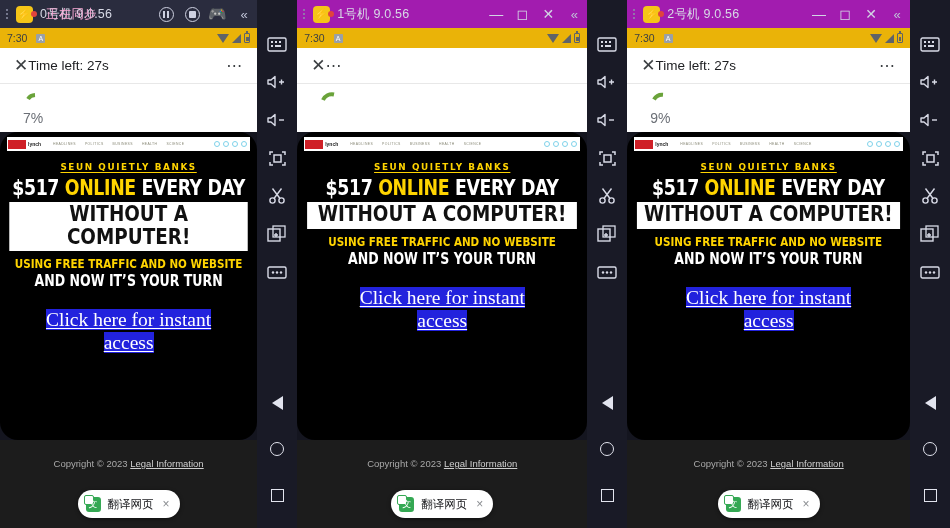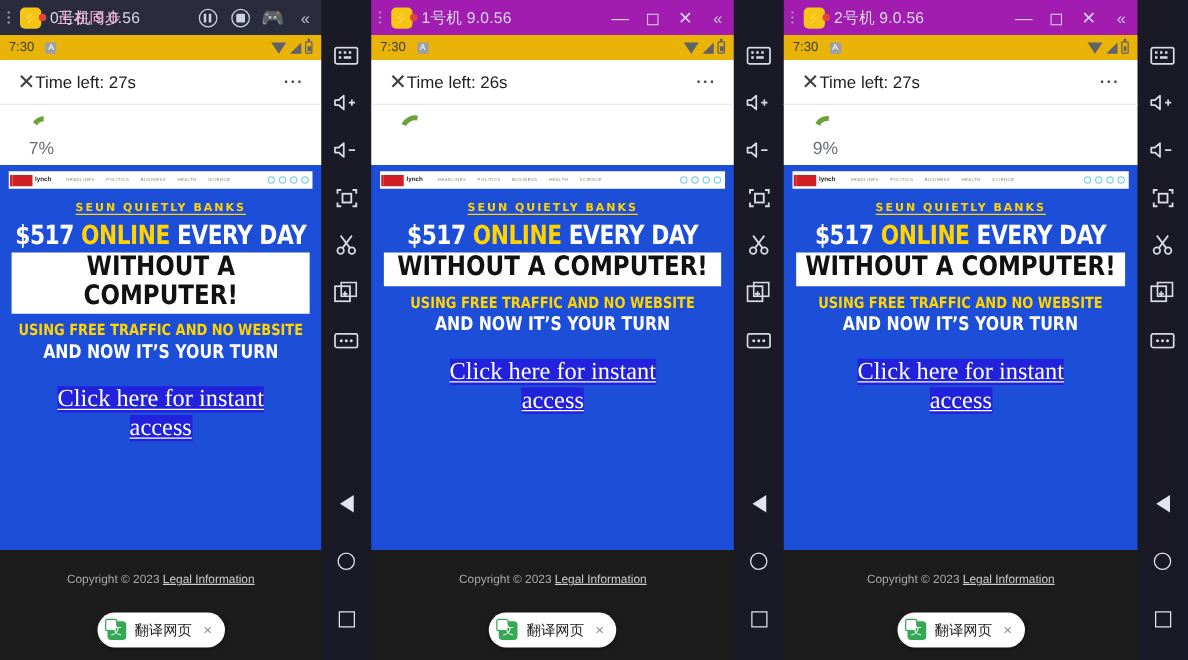--- a/index.html
+++ b/index.html
@@ -87,21 +87,21 @@
   .timeleft { flex: 1; text-align: left; font-size: 13.5px; color: #202124; }
   .dots-ic { font-size: 16px; color: #3c4043; letter-spacing: 1px; line-height: 1; }
 
   
   .progblock { background: #fff; flex: 0 0 48px; padding: 6px 0 0 22px; position: relative; }
   .arc { width: 26px; height: 26px; position: relative; }
   .arc svg { position: absolute; left: 0; top: 0; }
   .pct { font-size: 14px; color: #6b6f76; margin-top: -6px; margin-left: 1px; }
 
   
-  .ad { background: #1d4ed8; flex: 1 1 auto; position: relative; overflow: hidden; }
+  .ad { background: #000000; flex: 1 1 auto; position: relative; overflow: hidden; border-radius: 18px; }
   .ad-banner {
     margin: 5px 7px 0 7px; height: 14px; background: #fff; display: flex; align-items: center;
     padding: 0 3px; overflow: hidden;
   }
   .bn-logo { width: 16px; height: 9px; background: #cf2027; flex: 0 0 16px; position: relative; }
   .bn-logo::after { content:""; position:absolute; left: -2px; top: 0; width: 1.5px; height: 9px; background:#cf2027; }
   .bn-word { font-size: 5px; color: #222; margin-left: 2px; font-weight: bold; }
   .bn-nav { display: flex; gap: 9px; margin-left: 12px; }
   .bn-nav span { font-size: 3.4px; color: #8a8a78; letter-spacing: .4px; }
   .bn-soc { margin-left: auto; display: flex; gap: 3px; }
@@ -387,21 +387,20 @@
       <span class="sb-appicon"></span>
       <span class="sb-right">
         <span class="ic-wifi"></span>
         <span class="ic-sig"></span>
         <span class="ic-bat"></span>
       </span>
     </div>
 
     <div class="pagebar">
       <span class="x-ic">✕</span>
-      <span class="timeleft">Time left: 26s</span>
       <span class="dots-ic">⋯</span>
     </div>
 
     <div class="progblock">
       <div class="arc">
         <svg width="26" height="26" viewBox="0 0 26 26">
           <path d="M4 10 A 10 10 0 0 1 15 4.5" stroke="#6aa33a" stroke-width="4" fill="none" stroke-linecap="butt"></path>
         </svg>
       </div>
     </div>

